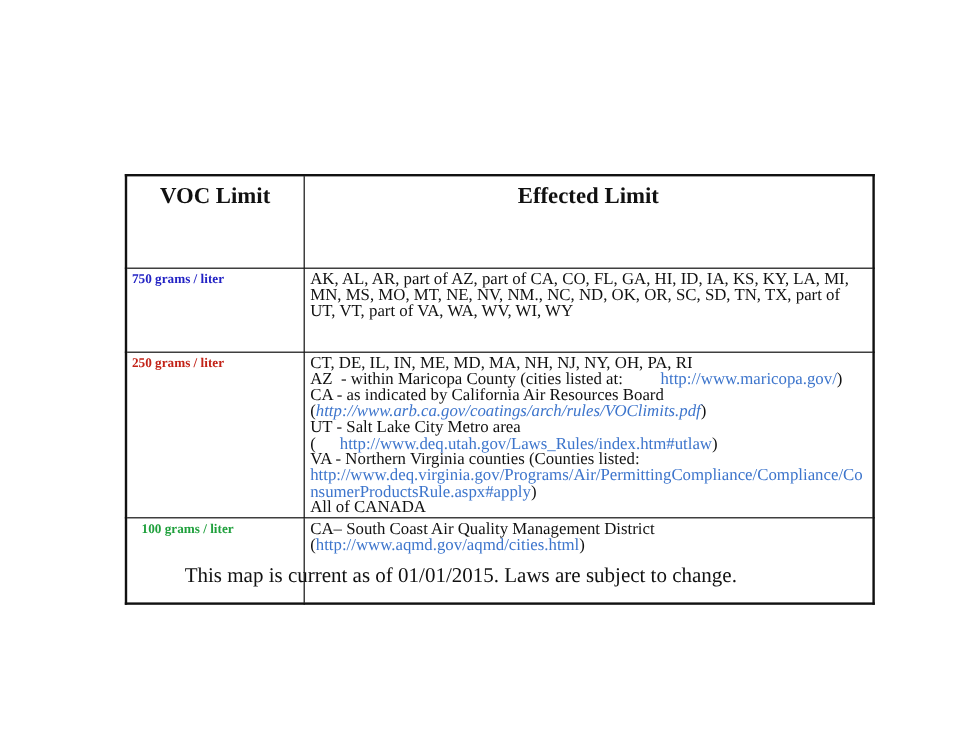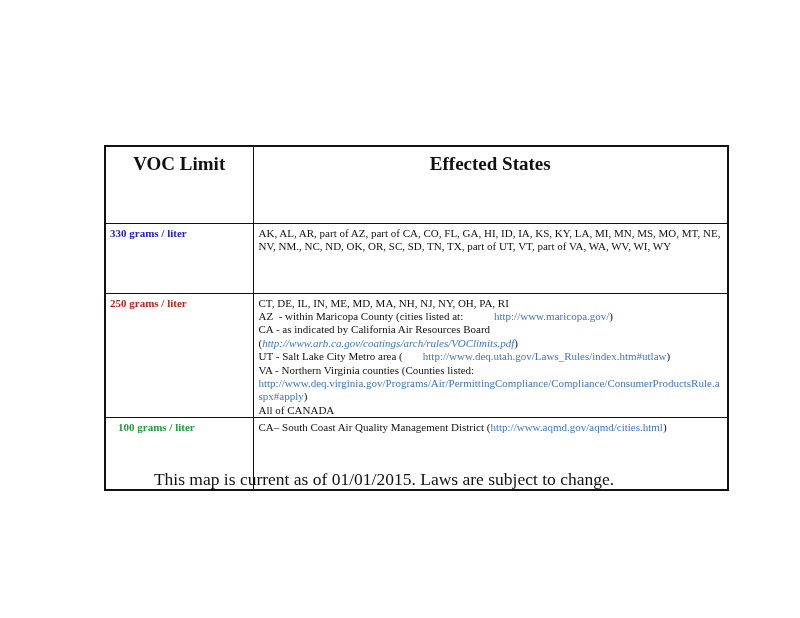--- a/index.html
+++ b/index.html
@@ -44,21 +44,21 @@
     padding: 6px 4px 0 4px;
     color: #111111;
   }
   td.limit-cell {
     font-size: 11px;
     font-weight: bold;
     padding: 3px 4px 0 4px;
     white-space: nowrap;
   }
   td.states-cell {
-    font-size: 11px;
+    font-size: 14px;
     line-height: 13.4px;
     padding: 3px 5px 0 5px;
   }
   td.states-cell .line {
     white-space: pre-wrap;
     overflow-wrap: break-word;
   }
   a.url {
     text-decoration: none;
     cursor: pointer;
@@ -80,26 +80,26 @@
 <div class="page">
 
   <table class="voc-table">
     <colgroup>
       <col class="limit-col">
       <col class="states-col">
     </colgroup>
     <thead>
       <tr class="header-row">
         <th class="header-cell">VOC Limit</th>
-        <th class="header-cell">Effected States</th>
+        <th class="header-cell">Effected Limit</th>
       </tr>
     </thead>
     <tbody id="rows-body">
         <tr class="body-row row-0">
-          <td class="limit-cell" style="color: rgb(34, 34, 196);">330 grams / liter</td>
+          <td class="limit-cell" style="color: rgb(34, 34, 196);">750 grams / liter</td>
           <td class="states-cell">
             <div class="line"><span>AK, AL, AR, part of AZ, part of CA, CO, FL, GA, HI, ID, IA, KS, KY, LA, MI, MN, MS, MO, MT, NE, NV, NM., NC, ND, OK, OR, SC, SD, TN, TX, part of UT, VT, part of VA, WA, WV, WI, WY</span></div>
           </td>
         </tr>
         <tr class="body-row row-1">
           <td class="limit-cell" style="color: rgb(194, 34, 23);">250 grams / liter</td>
           <td class="states-cell">
             <div class="line"><span>CT, DE, IL, IN, ME, MD, MA, NH, NJ, NY, OH, PA, RI</span></div>
             <div class="line"><span>AZ  - within Maricopa County (cities listed at: </span><a class="url" style="color: rgb(61, 117, 204); padding-left: 28px;">http://www.maricopa.gov/</a><span>)</span></div>
             <div class="line"><span>CA - as indicated by California Air Resources Board (</span><a class="url" style="color: rgb(61, 117, 204); font-style: italic;">http://www.arb.ca.gov/coatings/arch/rules/VOClimits.pdf</a><span>)</span></div>

